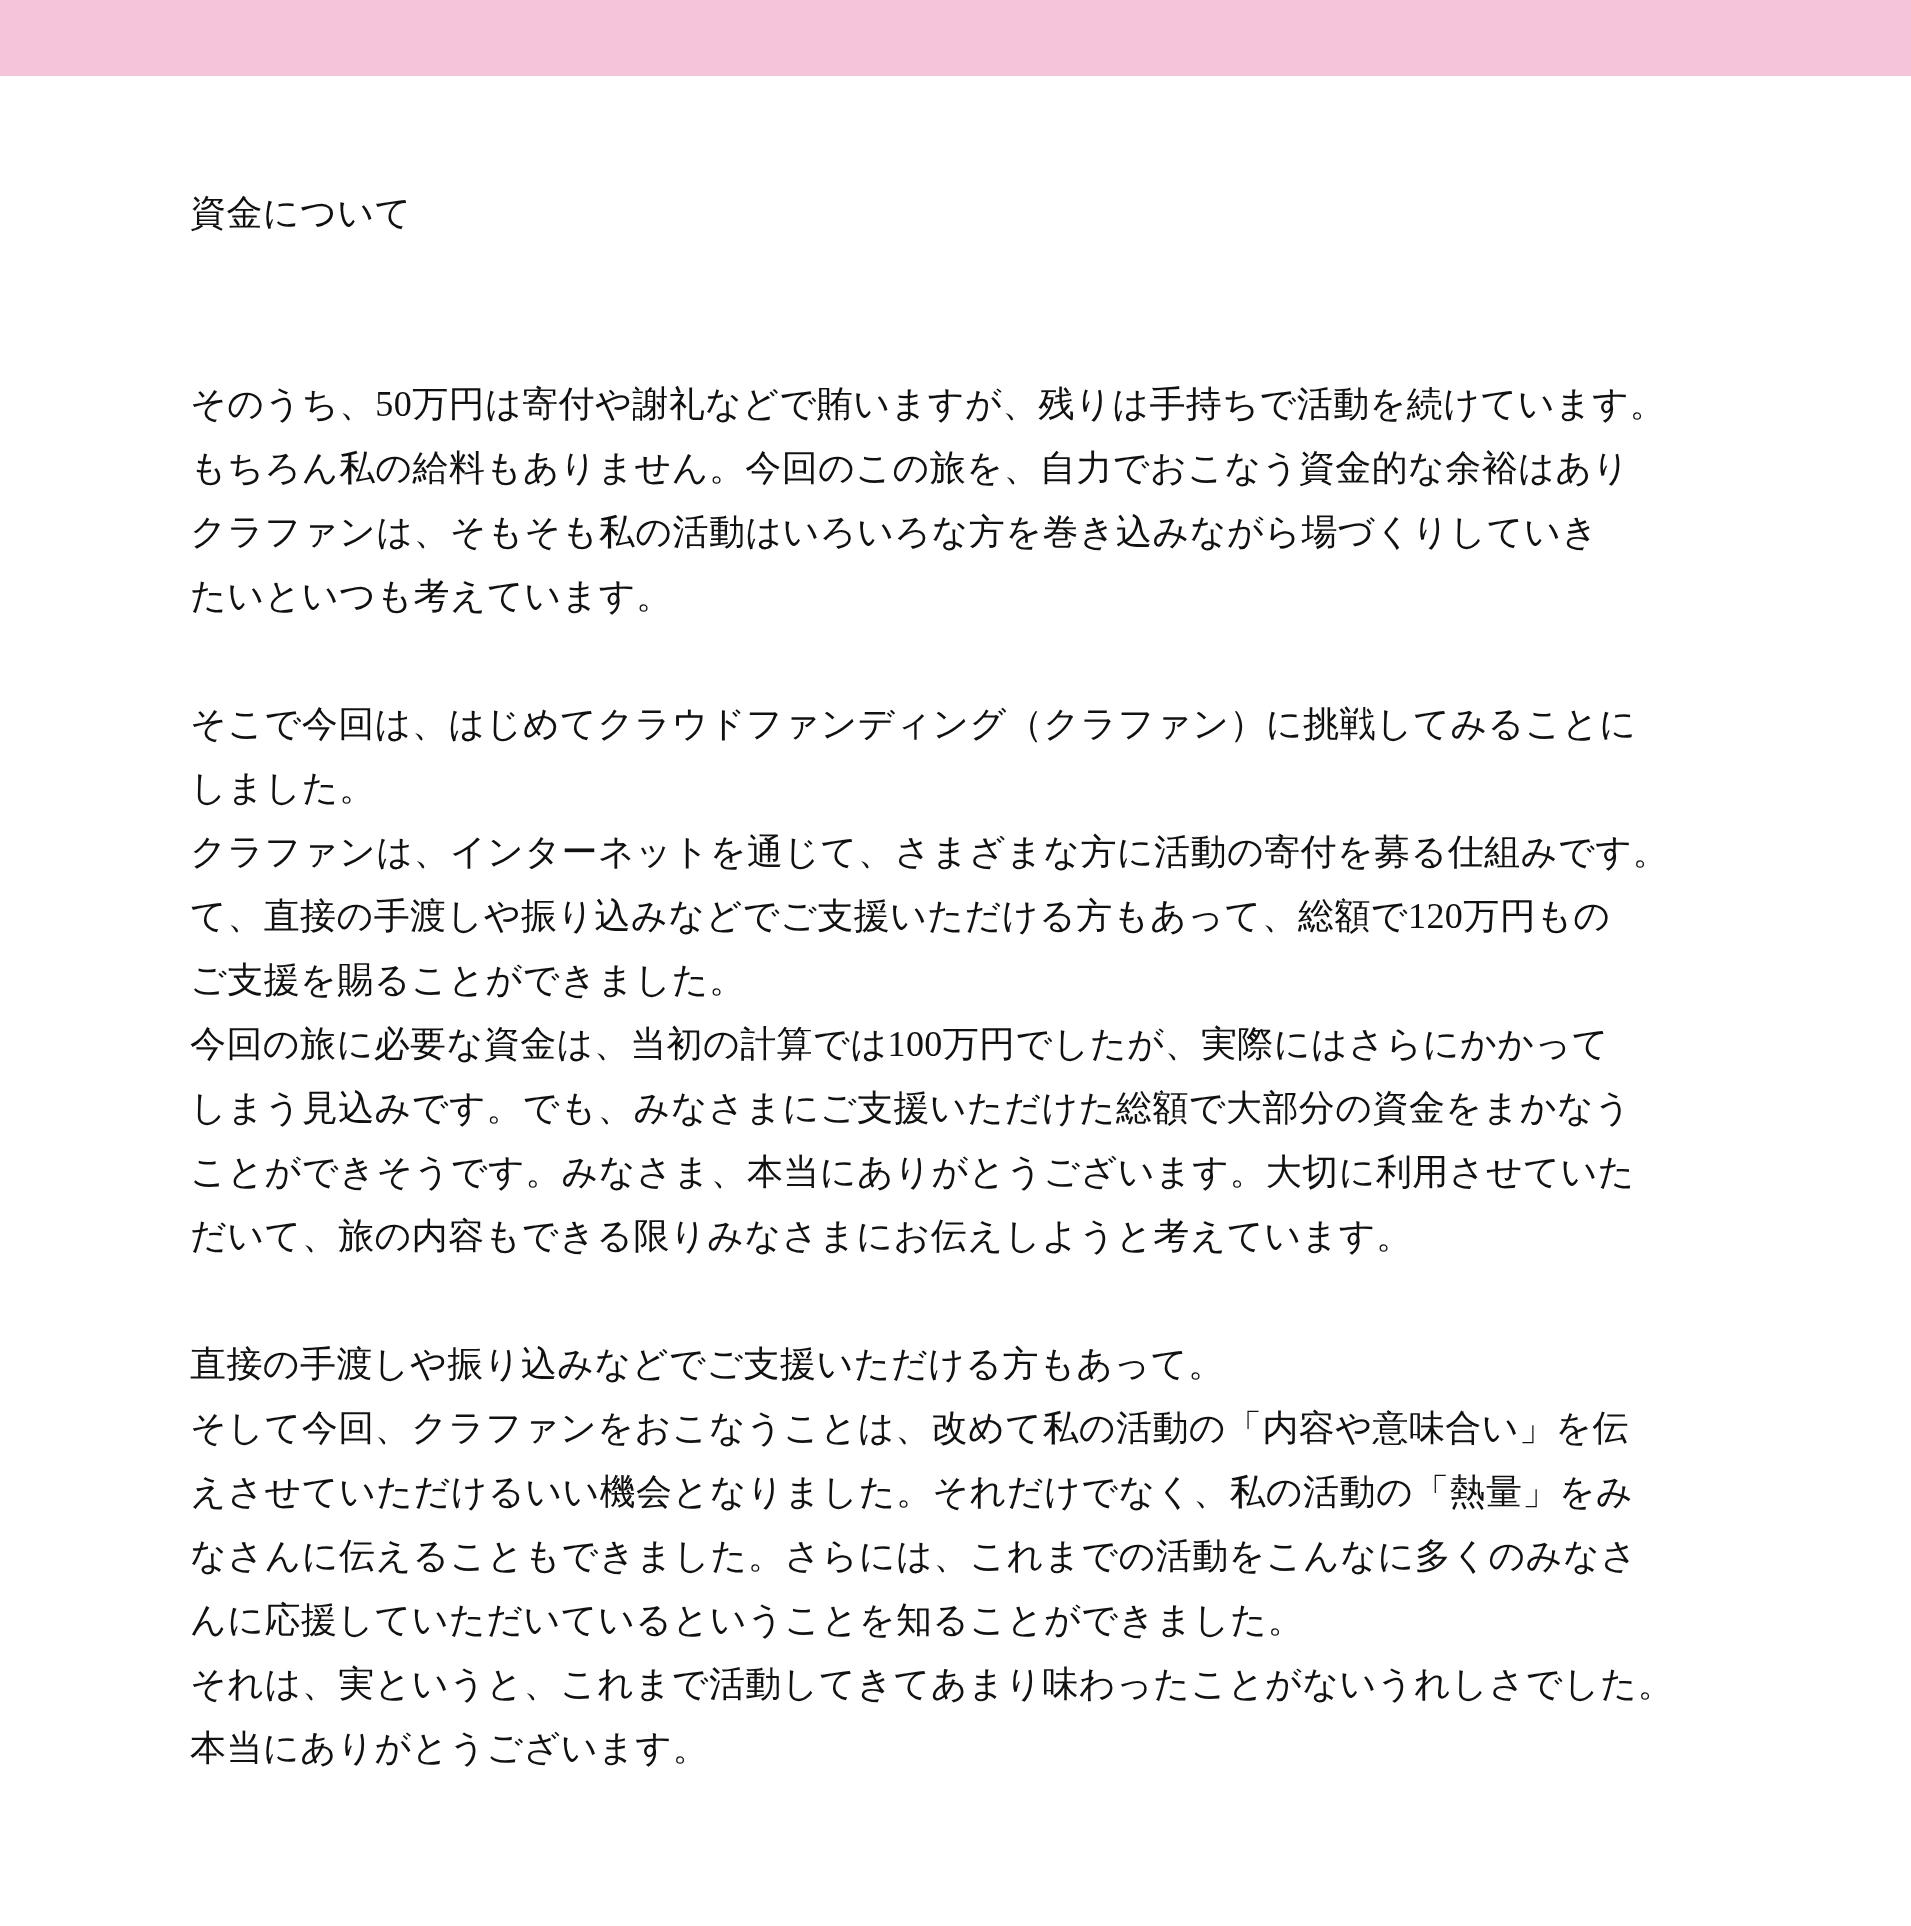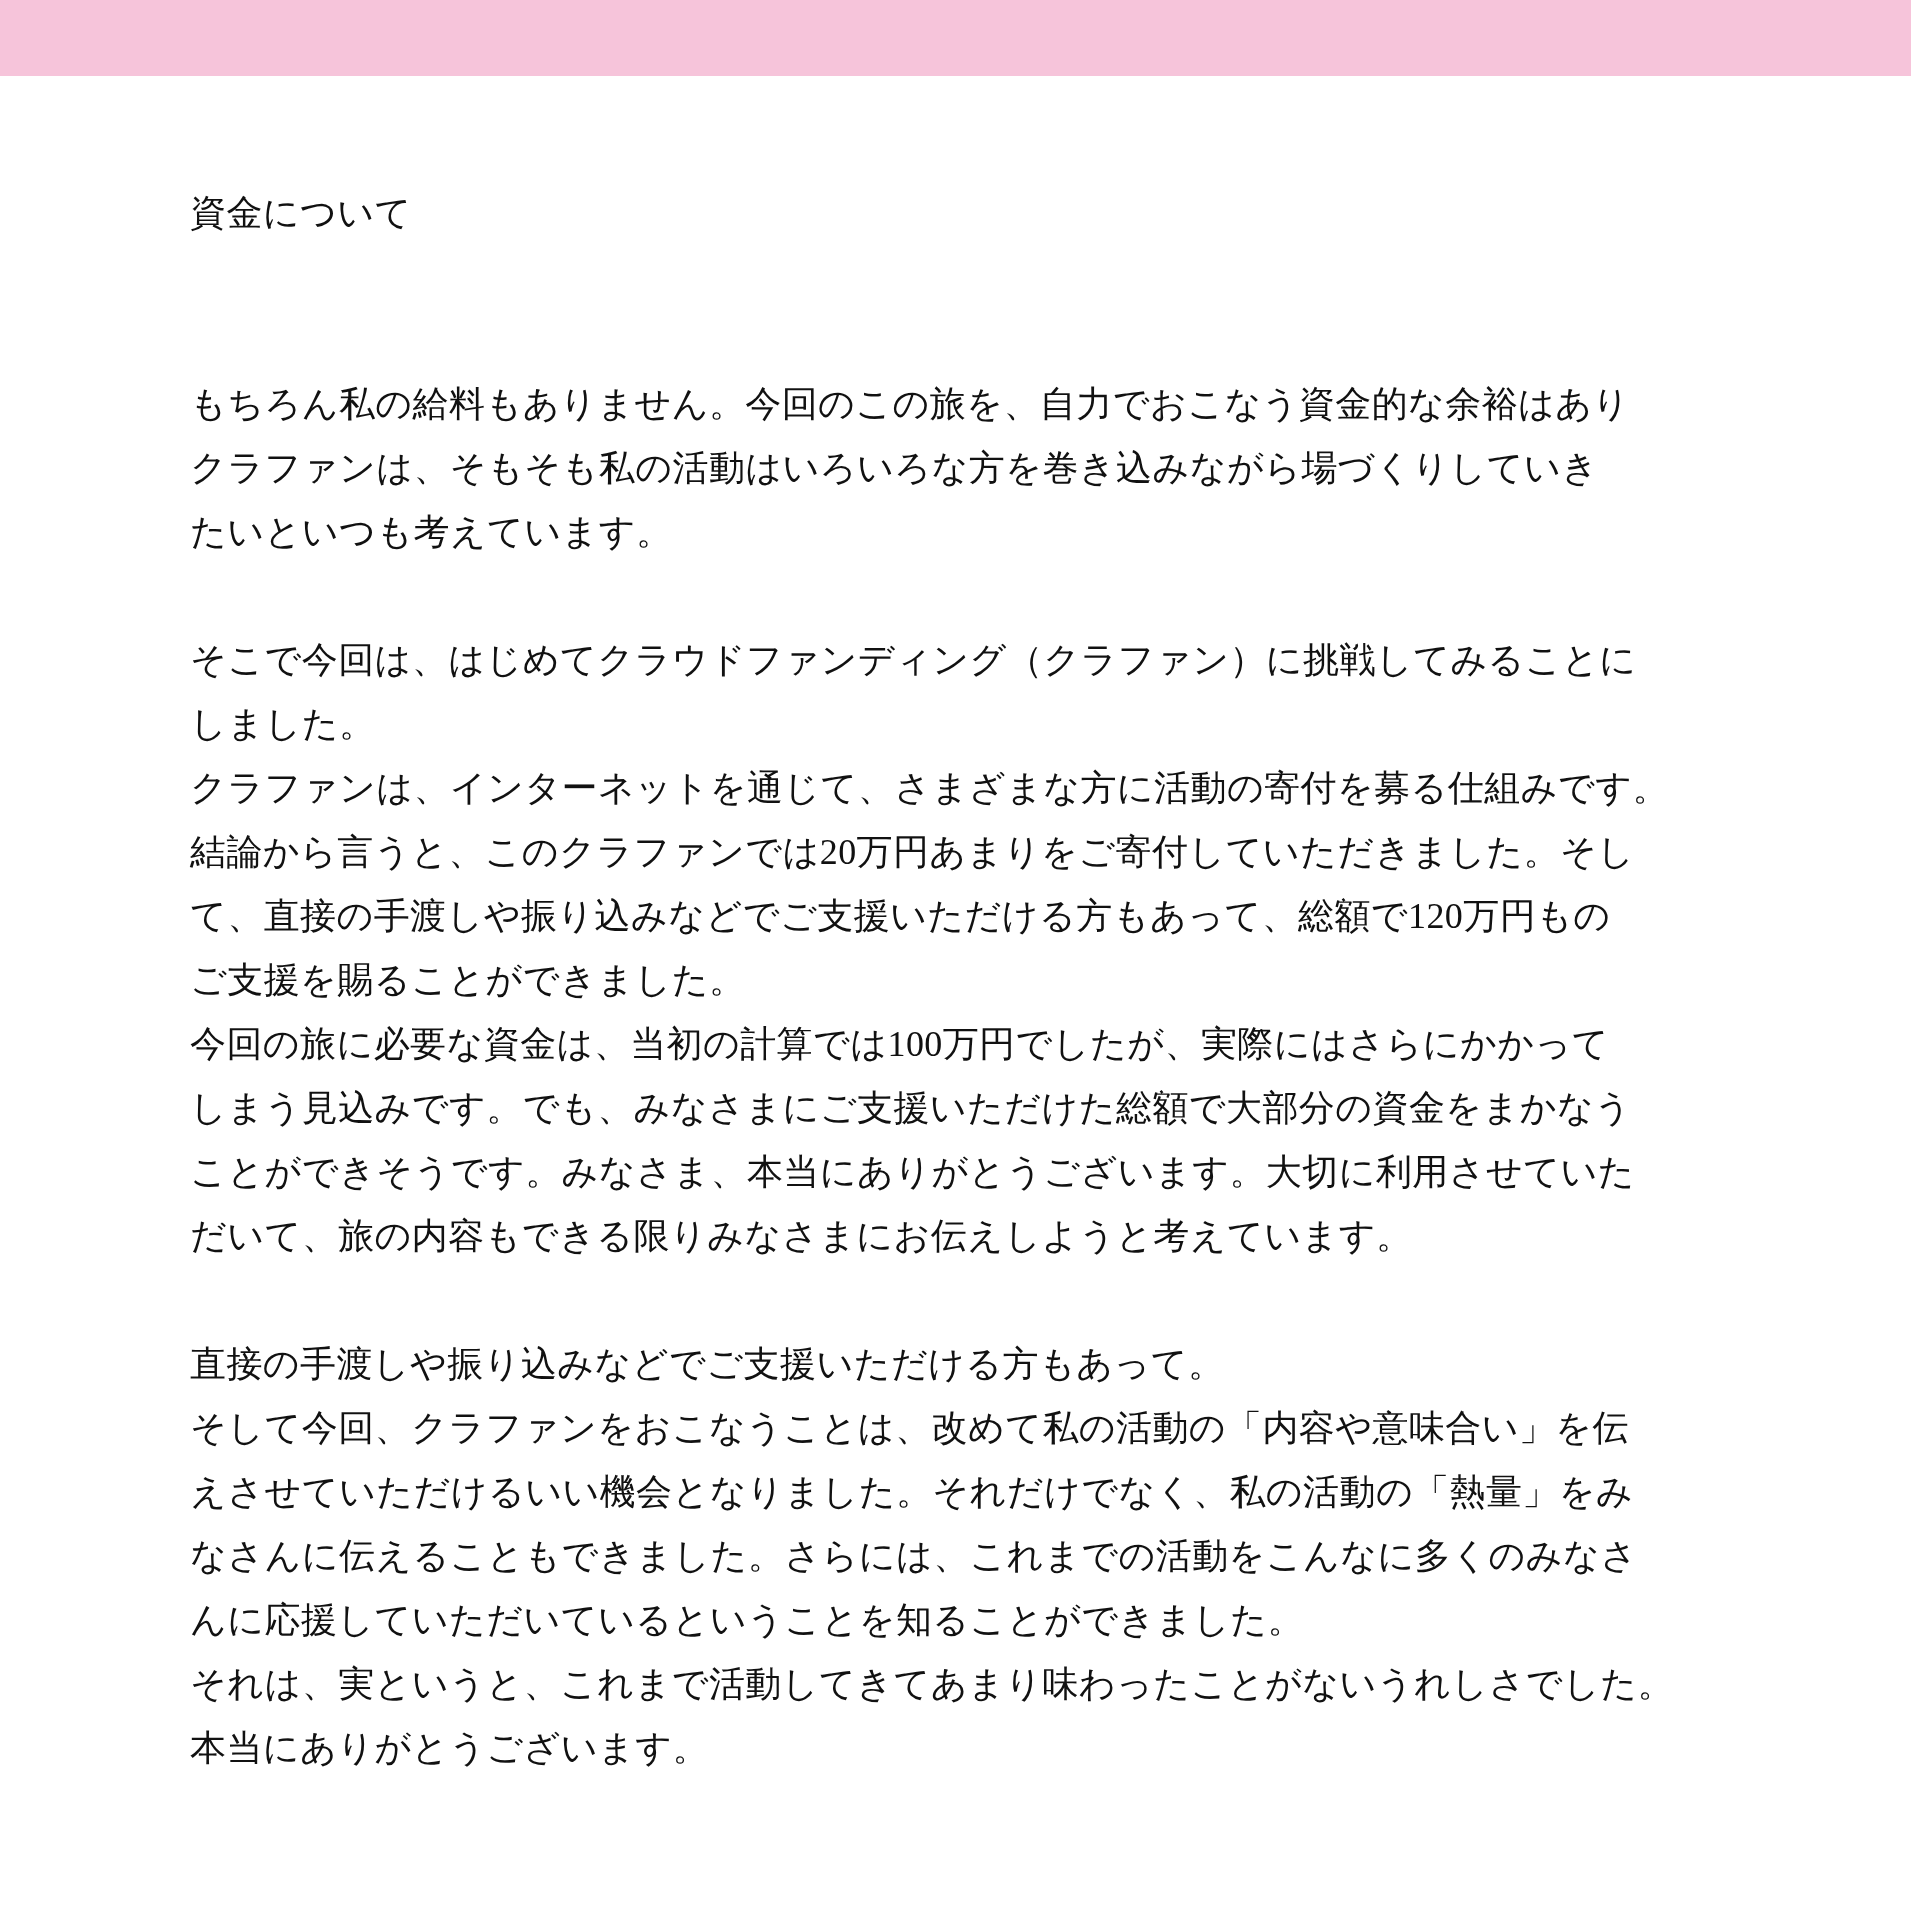--- a/index.html
+++ b/index.html
@@ -54,29 +54,29 @@
 </style>
 </head>
 <body style="color: rgb(17, 17, 17);">
 
 <div class="band band-top"></div>
 
 <div class="content">
   <div class="page-title">資金について</div>
   <div>
       <div class="para">
+        <div class="line">そのうち、50万円は寄付や謝礼などで賄いますが、残りは手持ちで活動を続けています。</div>
         <div class="line">もちろん私の給料もありません。今回のこの旅を、自力でおこなう資金的な余裕はあり</div>
         <div class="line">クラファンは、そもそも私の活動はいろいろな方を巻き込みながら場づくりしていき</div>
         <div class="line">たいといつも考えています。</div>
       </div>
       <div class="para">
         <div class="line">そこで今回は、はじめてクラウドファンディング（クラファン）に挑戦してみることに</div>
         <div class="line">しました。</div>
         <div class="line">クラファンは、インターネットを通じて、さまざまな方に活動の寄付を募る仕組みです。</div>
-        <div class="line">結論から言うと、このクラファンでは20万円あまりをご寄付していただきました。そし</div>
         <div class="line">て、直接の手渡しや振り込みなどでご支援いただける方もあって、総額で120万円もの</div>
         <div class="line">ご支援を賜ることができました。</div>
         <div class="line">今回の旅に必要な資金は、当初の計算では100万円でしたが、実際にはさらにかかって</div>
         <div class="line">しまう見込みです。でも、みなさまにご支援いただけた総額で大部分の資金をまかなう</div>
         <div class="line">ことができそうです。みなさま、本当にありがとうございます。大切に利用させていた</div>
         <div class="line">だいて、旅の内容もできる限りみなさまにお伝えしようと考えています。</div>
       </div>
       <div class="para">
         <div class="line">直接の手渡しや振り込みなどでご支援いただける方もあって。</div>
         <div class="line">そして今回、クラファンをおこなうことは、改めて私の活動の「内容や意味合い」を伝</div>

